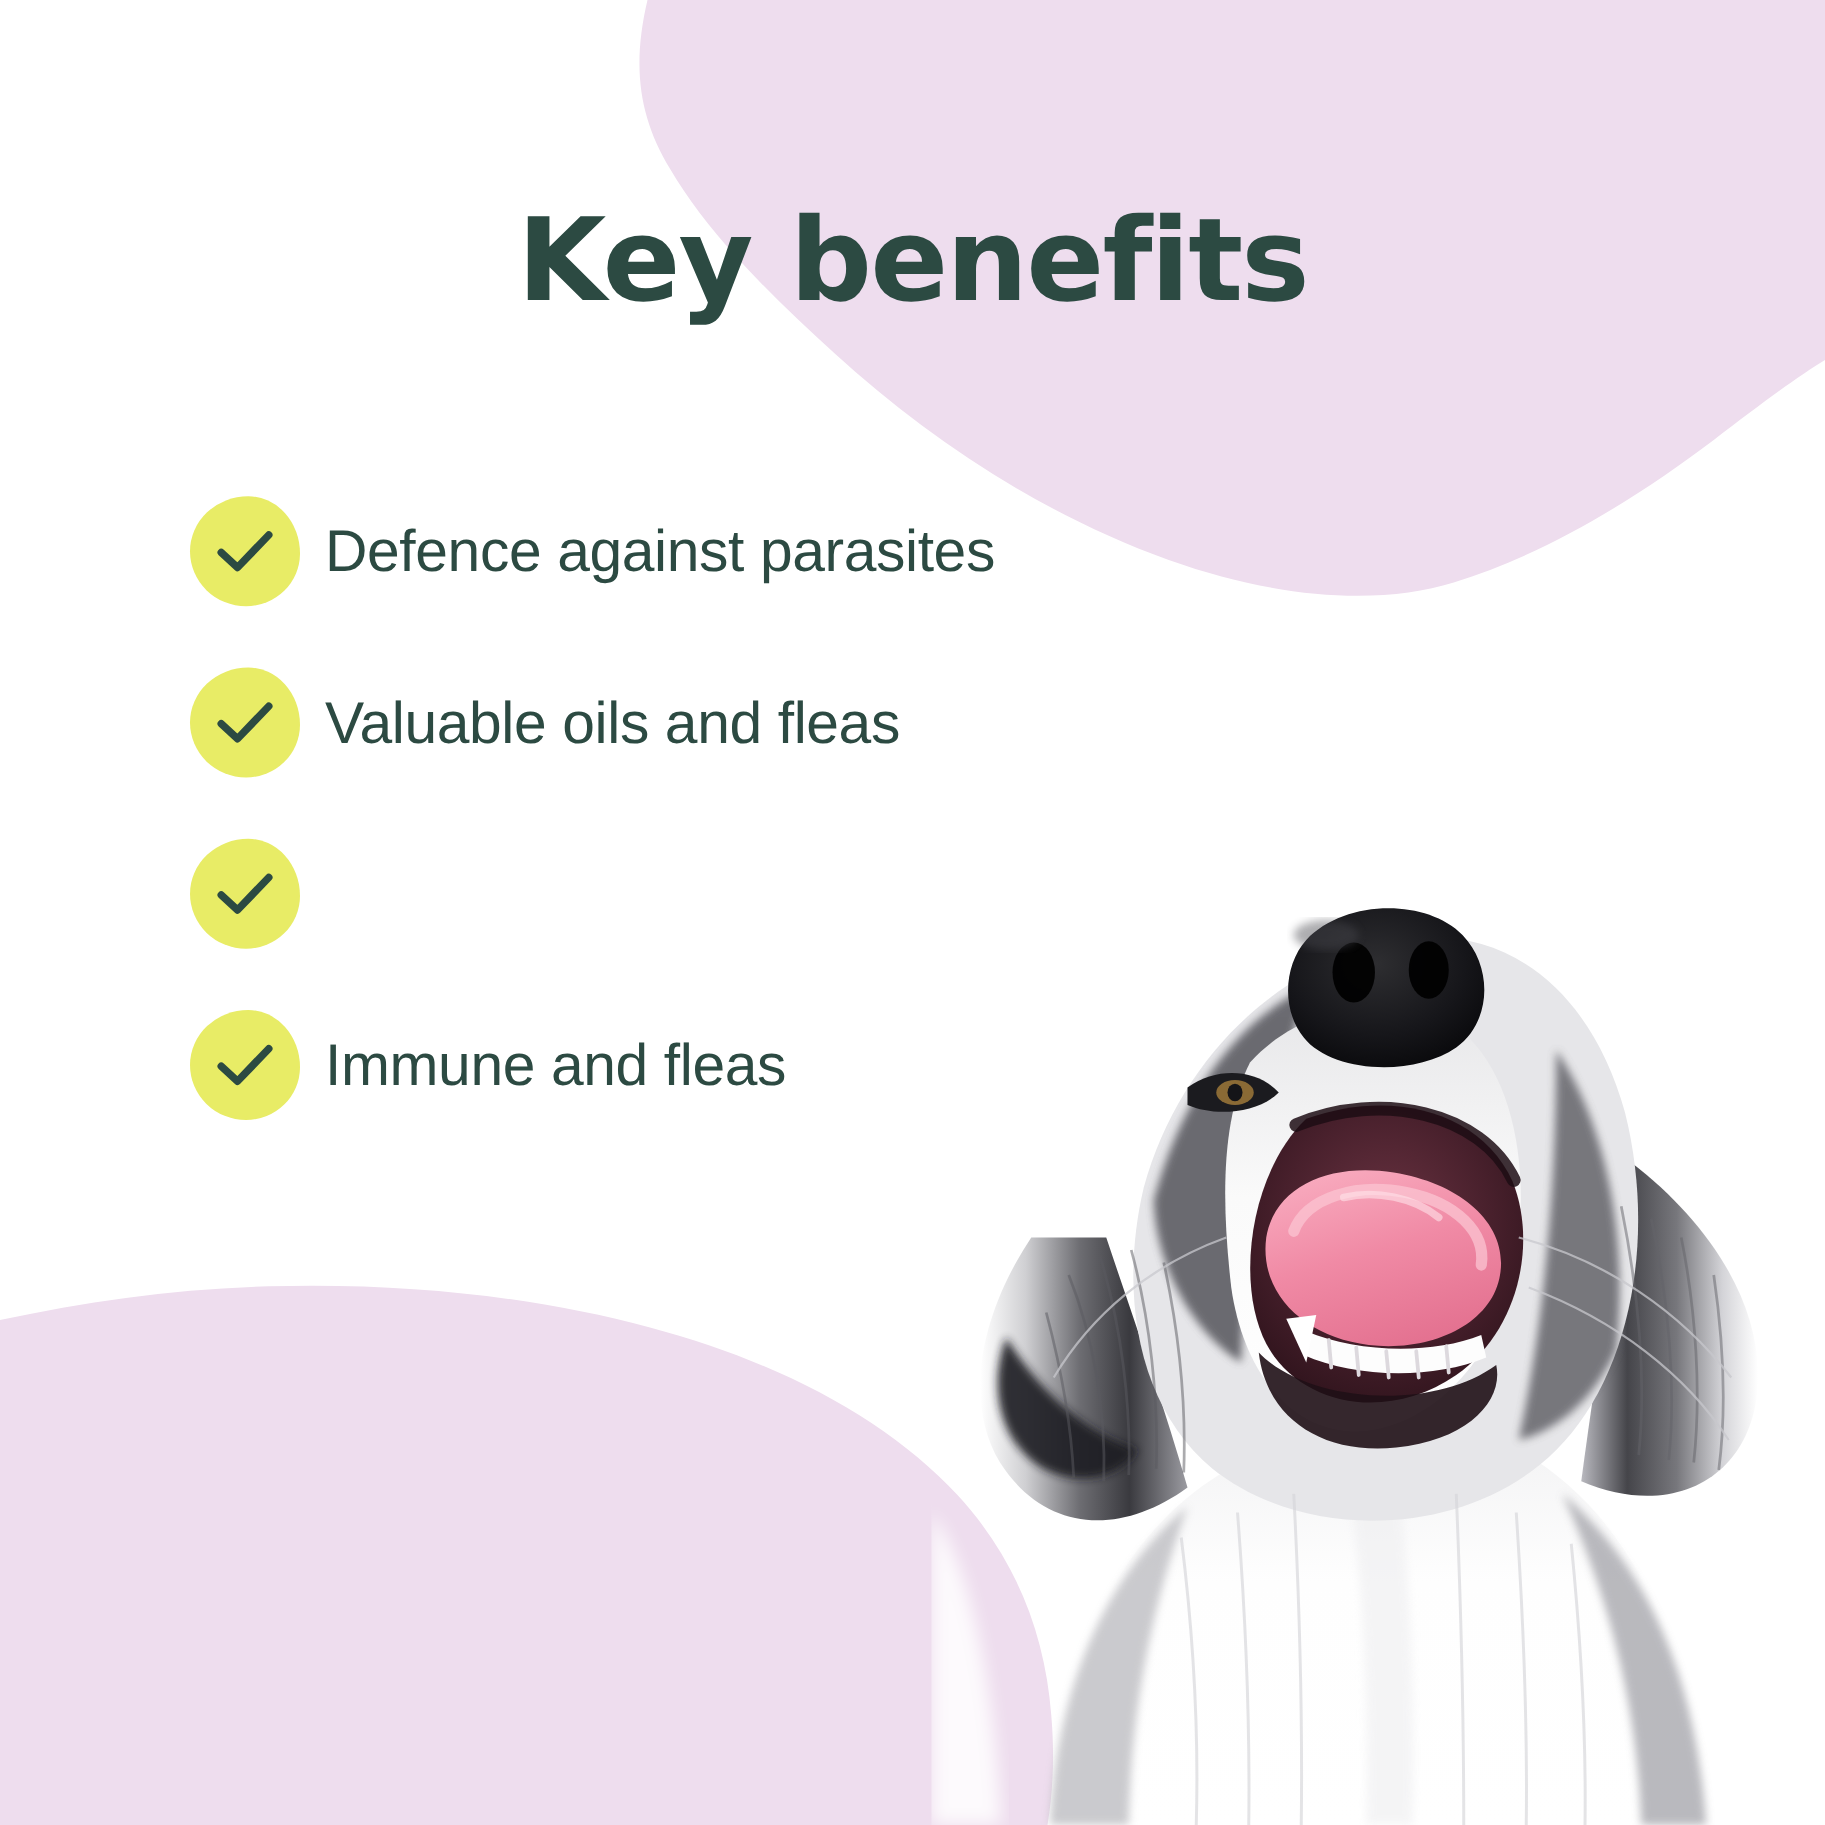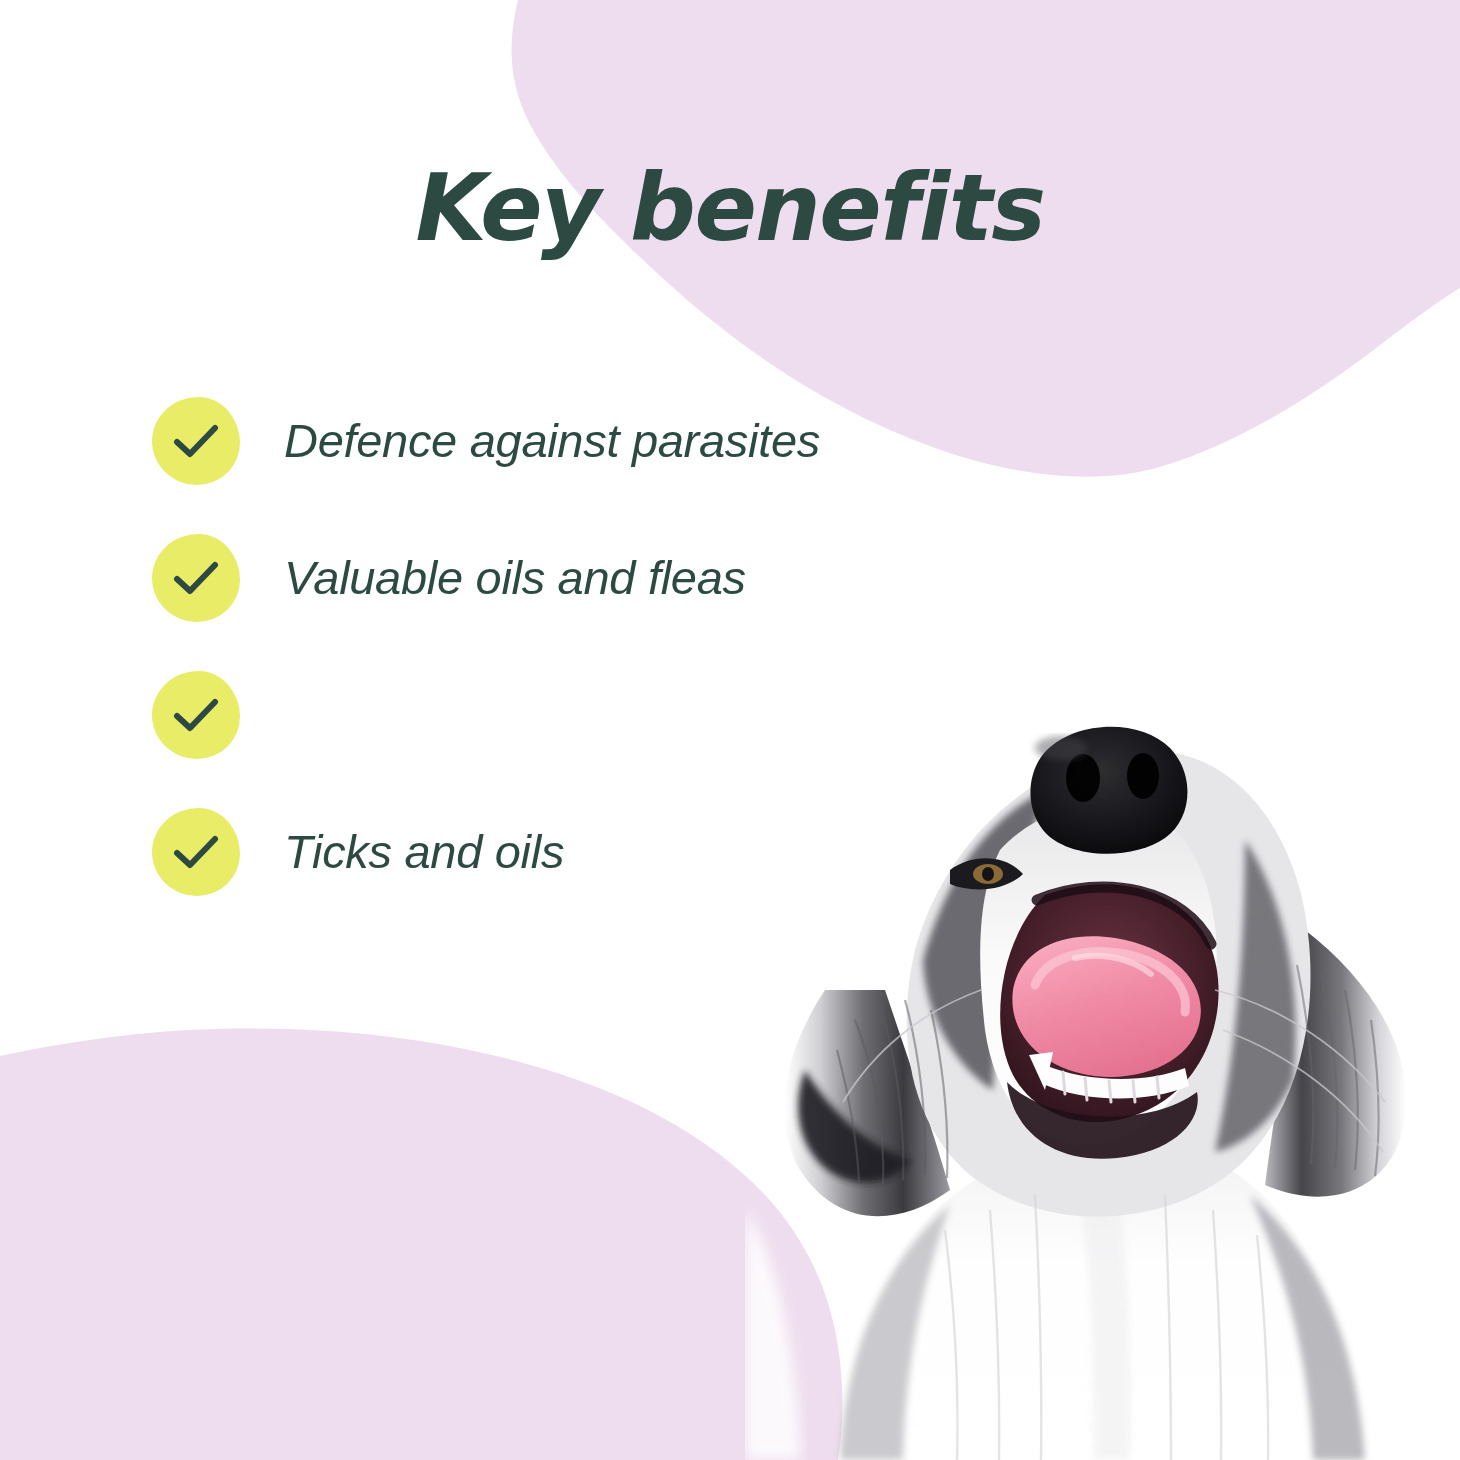--- a/index.html
+++ b/index.html
@@ -7,21 +7,20 @@
     padding: 0;
     background: #ffffff;
   }
   #page {
     position: relative;
     width: 1460px;
     height: 1460px;
     background: #ffffff;
     overflow: hidden;
     font-family: "Liberation Sans", sans-serif;
-    font-style: italic;
   }
 
   
   .blob-layer {
     position: absolute;
     inset: 0;
     width: 1460px;
     height: 1460px;
     pointer-events: none;
   }
@@ -69,21 +68,21 @@
     inset: 0;
     background: #e8ec66;
     border-radius: 53% 47% 49% 51% / 50% 52% 48% 50%;
   }
   .check-badge svg {
     position: relative;
     z-index: 2;
     display: block;
   }
   .benefit-label {
-    margin-left: 44px;
+    margin-left: 20px;
     color: #2c4a42;
     font-family: "Liberation Sans", sans-serif;
     font-weight: 400;
     font-size: 47px;
     line-height: 88px;
     letter-spacing: -0.3px;
     white-space: nowrap;
   }
 
   
@@ -155,21 +154,21 @@
       </span>
     </div>
 
     <div class="benefit-row">
       <span class="check-badge">
         <span class="blobshape"></span>
         <svg width="46" height="36" viewBox="0 0 46 36" aria-hidden="true">
           <path d="M4 19 L17 31 L42 5" fill="none" stroke="#2c4a42" stroke-width="6" stroke-linecap="round" stroke-linejoin="round"></path>
         </svg>
       </span>
-      <span class="benefit-label">Ticks and oils</span>
+      <span class="benefit-label">Immune and fleas</span>
     </div>
 
   </div>
 
   <div class="dog-wrap">
     <svg width="715" height="770" viewBox="0 0 715 770" aria-hidden="true">
       <defs>
         <linearGradient id="furL" x1="0" y1="0" x2="1" y2="0">
           <stop offset="0%" stop-color="#ffffff"></stop>
           <stop offset="22%" stop-color="#cfcfd2"></stop>

